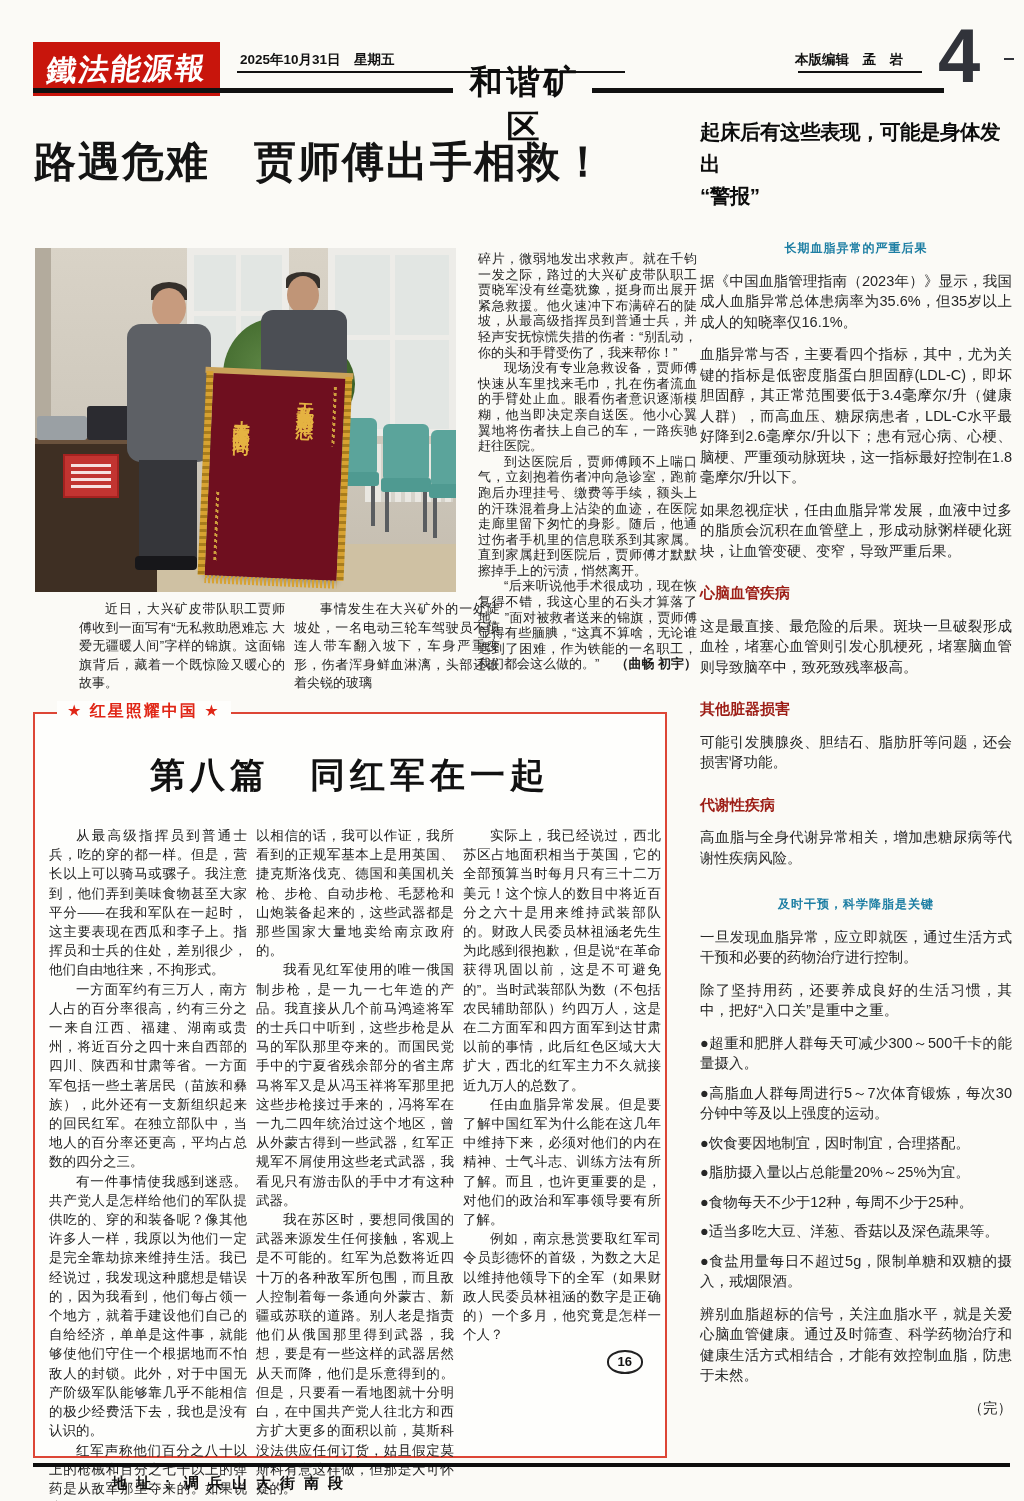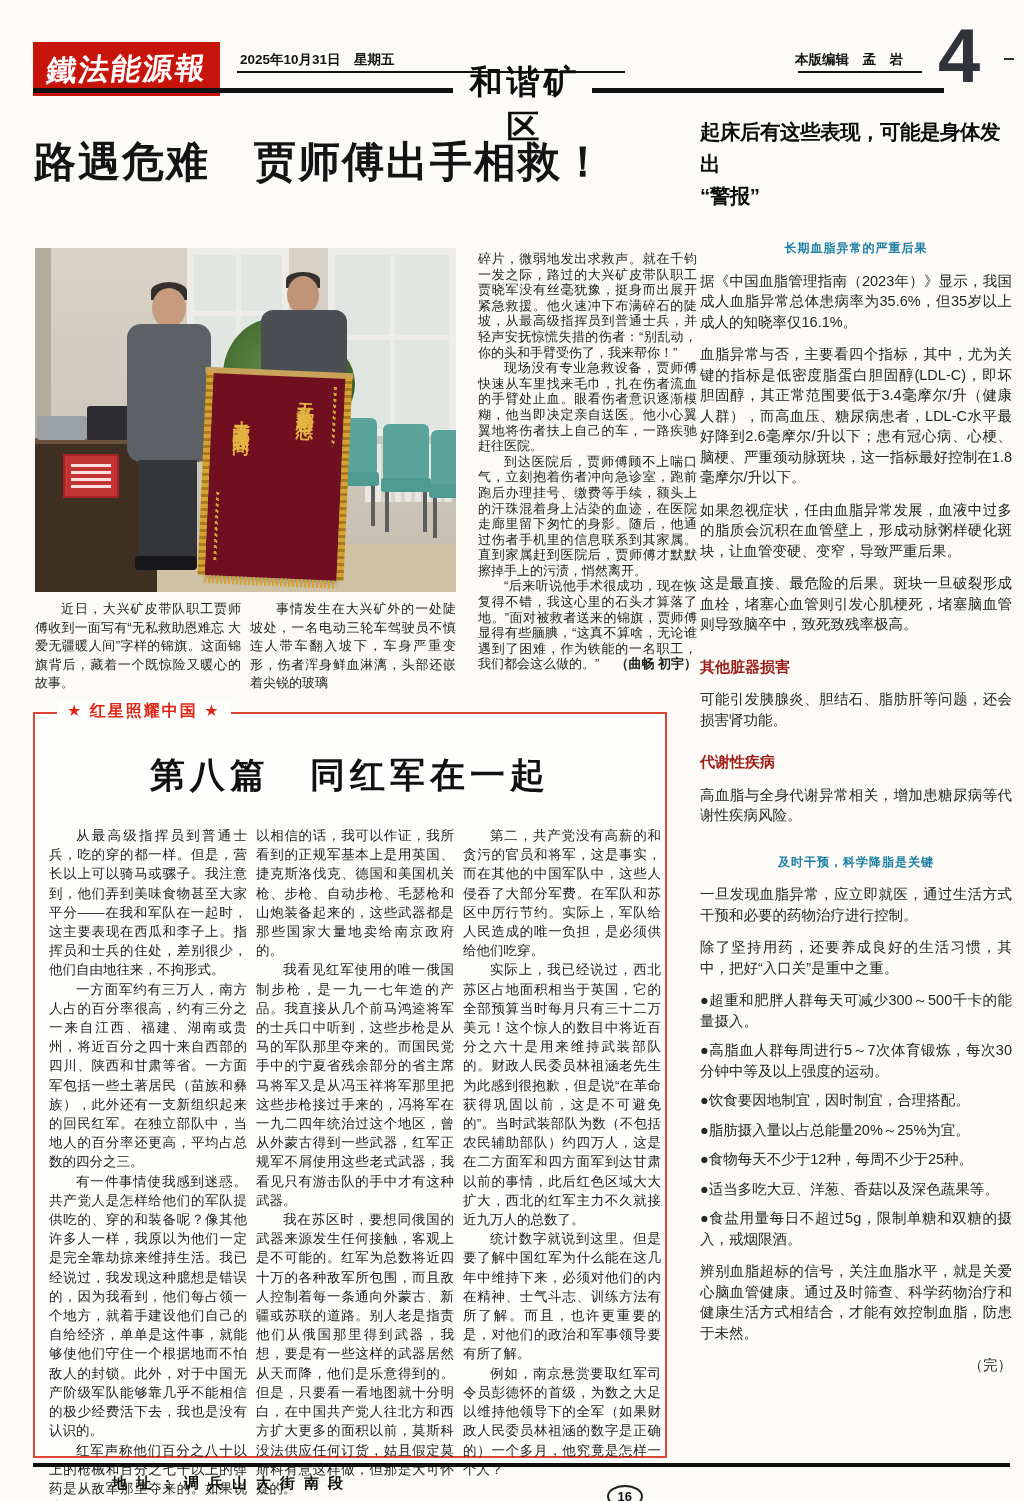--- a/index.html
+++ b/index.html
@@ -79,21 +79,21 @@
   .bt-small-tr{position:absolute;right:8px;top:10px;width:3px;height:60px;
     background:repeating-linear-gradient(180deg,#cf9f3e 0 3px,transparent 3px 6px);}
   .bt-small-bl{position:absolute;left:8px;bottom:14px;width:3px;height:70px;
     background:repeating-linear-gradient(180deg,#cf9f3e 0 3px,transparent 3px 6px);}
   .chair{position:absolute;}
   .chair-back{position:absolute;left:0;top:0;width:46px;height:58px;background:#5ba49b;border-radius:6px;}
   .chair-seat{position:absolute;left:-2px;top:54px;width:50px;height:14px;background:#4f9a91;border-radius:3px;}
   .chair-legs{position:absolute;left:2px;top:68px;width:42px;height:40px;
     background:repeating-linear-gradient(90deg,#5a5d60 0 4px,transparent 4px 38px);}
   
-  .cap-col{top:600px;font-size:13px;line-height:18.6px;text-align:justify;color:#1d1d1d;}
+  .cap-col{top:600px;font-size:13px;line-height:18.6px;text-align:justify;color:#1d1d1d;margin-left:44px;}
   .cap-a{left:35px;width:206px;}
   .cap-b{left:250px;width:206px;}
   .p-ind{text-indent:2em;margin:0;}
   .p-no{text-indent:0;margin:0;}
   .colc{left:478px;top:251px;width:219px;font-size:13px;line-height:15.6px;
     text-align:justify;color:#1d1d1d;}
   .byline{text-align:right;margin-top:-15.6px;font-weight:bold;}
   
   .serial-box{left:33px;top:712px;width:634px;height:746px;border:2.5px solid #dd4636;
     background:#fefefc;box-sizing:border-box;}
@@ -216,37 +216,37 @@
     <p class="p-ind">一方面军约有三万人，南方人占的百分率很高，约有三分之一来自江西、福建、湖南或贵州，将近百分之四十来自西部的四川、陕西和甘肃等省。一方面军包括一些土著居民（苗族和彝族），此外还有一支新组织起来的回民红军。在独立部队中，当地人的百分率还更高，平均占总数的四分之三。</p>
     <p class="p-ind">有一件事情使我感到迷惑。共产党人是怎样给他们的军队提供吃的、穿的和装备呢？像其他许多人一样，我原以为他们一定是完全靠劫掠来维持生活。我已经说过，我发现这种臆想是错误的，因为我看到，他们每占领一个地方，就着手建设他们自己的自给经济，单单是这件事，就能够使他们守住一个根据地而不怕敌人的封锁。此外，对于中国无产阶级军队能够靠几乎不能相信的极少经费活下去，我也是没有认识的。</p>
     <p class="p-ind">红军声称他们百分之八十以上的枪械和百分之七十以上的弹药是从敌军那里夺来的。如果说这是难</p>
   </div>
   <div class="scol scol2">
     <p class="p-no">以相信的话，我可以作证，我所看到的正规军基本上是用英国、捷克斯洛伐克、德国和美国机关枪、步枪、自动步枪、毛瑟枪和山炮装备起来的，这些武器都是那些国家大量地卖给南京政府的。</p>
     <p class="p-ind">我看见红军使用的唯一俄国制步枪，是一九一七年造的产品。我直接从几个前马鸿逵将军的士兵口中听到，这些步枪是从马的军队那里夺来的。而国民党手中的宁夏省残余部分的省主席马将军又是从冯玉祥将军那里把这些步枪接过手来的，冯将军在一九二四年统治过这个地区，曾从外蒙古得到一些武器，红军正规军不屑使用这些老式武器，我看见只有游击队的手中才有这种武器。</p>
     <p class="p-ind">我在苏区时，要想同俄国的武器来源发生任何接触，客观上是不可能的。红军为总数将近四十万的各种敌军所包围，而且敌人控制着每一条通向外蒙古、新疆或苏联的道路。别人老是指责他们从俄国那里得到武器，我想，要是有一些这样的武器居然从天而降，他们是乐意得到的。但是，只要看一看地图就十分明白，在中国共产党人往北方和西方扩大更多的面积以前，莫斯科没法供应任何订货，姑且假定莫斯科有意这样做，但那是大可怀疑的。</p>
   </div>
   <div class="scol scol3">
-    <p class="p-ind">第二，共产党没有高薪的和贪污的官员和将军，这是事实，而在其他的中国军队中，这些人侵吞了大部分军费。在军队和苏区中厉行节约。实际上，军队给人民造成的唯一负担，是必须供给他们吃穿。</p>
     <p class="p-ind">实际上，我已经说过，西北苏区占地面积相当于英国，它的全部预算当时每月只有三十二万美元！这个惊人的数目中将近百分之六十是用来维持武装部队的。财政人民委员林祖涵老先生为此感到很抱歉，但是说“在革命获得巩固以前，这是不可避免的”。当时武装部队为数（不包括农民辅助部队）约四万人，这是在二方面军和四方面军到达甘肃以前的事情，此后红色区域大大扩大，西北的红军主力不久就接近九万人的总数了。</p>
-    <p class="p-ind">统计数字就说到这里。但是要了解中国红军为什么能在这几年中维持下来，必须对他们的内在精神、士气斗志、训练方法有所了解。而且，也许更重要的是，对他们的政治和军事领导要有所了解。</p>
+    <p class="p-ind">任由血脂异常发展。但是要了解中国红军为什么能在这几年中维持下来，必须对他们的内在精神、士气斗志、训练方法有所了解。而且，也许更重要的是，对他们的政治和军事领导要有所了解。</p>
     <p class="p-ind">例如，南京悬赏要取红军司令员彭德怀的首级，为数之大足以维持他领导下的全军（如果财政人民委员林祖涵的数字是正确的）一个多月，他究竟是怎样一个人？</p>
     <div class="badge-row">
       <span class="end-badge">16</span>
     </div>
   </div>
 </div>
 
 <div class="abs health">
   <div class="health-title">起床后有这些表现，可能是身体发出</div>
   <div class="health-title">“警报”</div>
   <div class="h-sub-teal">长期血脂异常的严重后果</div>
   <p>据《中国血脂管理指南（2023年）》显示，我国成人血脂异常总体患病率为35.6%，但35岁以上成人的知晓率仅16.1%。</p>
   <p>血脂异常与否，主要看四个指标，其中，尤为关键的指标是低密度脂蛋白胆固醇(LDL-C)，即坏胆固醇，其正常范围要低于3.4毫摩尔/升（健康人群），而高血压、糖尿病患者，LDL-C水平最好降到2.6毫摩尔/升以下；患有冠心病、心梗、脑梗、严重颈动脉斑块，这一指标最好控制在1.8毫摩尔/升以下。</p>
   <p>如果忽视症状，任由血脂异常发展，血液中过多的脂质会沉积在血管壁上，形成动脉粥样硬化斑块，让血管变硬、变窄，导致严重后果。</p>
+  <div class="h-sub-red">心脑血管疾病</div>
   <p>这是最直接、最危险的后果。斑块一旦破裂形成血栓，堵塞心血管则引发心肌梗死，堵塞脑血管则导致脑卒中，致死致残率极高。</p>
   <div class="h-sub-red">其他脏器损害</div>
   <p>可能引发胰腺炎、胆结石、脂肪肝等问题，还会损害肾功能。</p>
   <div class="h-sub-red">代谢性疾病</div>
   <p>高血脂与全身代谢异常相关，增加患糖尿病等代谢性疾病风险。</p>
   <div class="h-sub-teal">及时干预，科学降脂是关键</div>
   <p>一旦发现血脂异常，应立即就医，通过生活方式干预和必要的药物治疗进行控制。</p>
   <p>除了坚持用药，还要养成良好的生活习惯，其中，把好“入口关”是重中之重。</p>
   <p class="bullet">●超重和肥胖人群每天可减少300～500千卡的能量摄入。</p>
   <p class="bullet">●高脂血人群每周进行5～7次体育锻炼，每次30分钟中等及以上强度的运动。</p>

